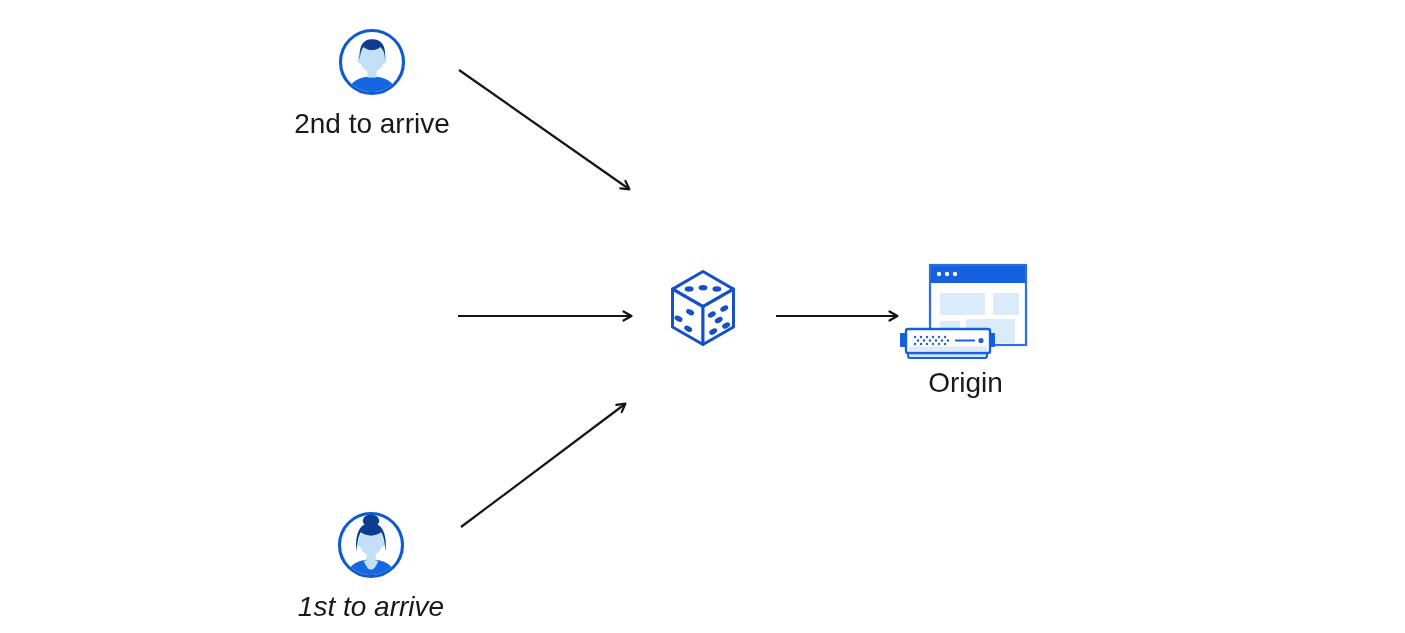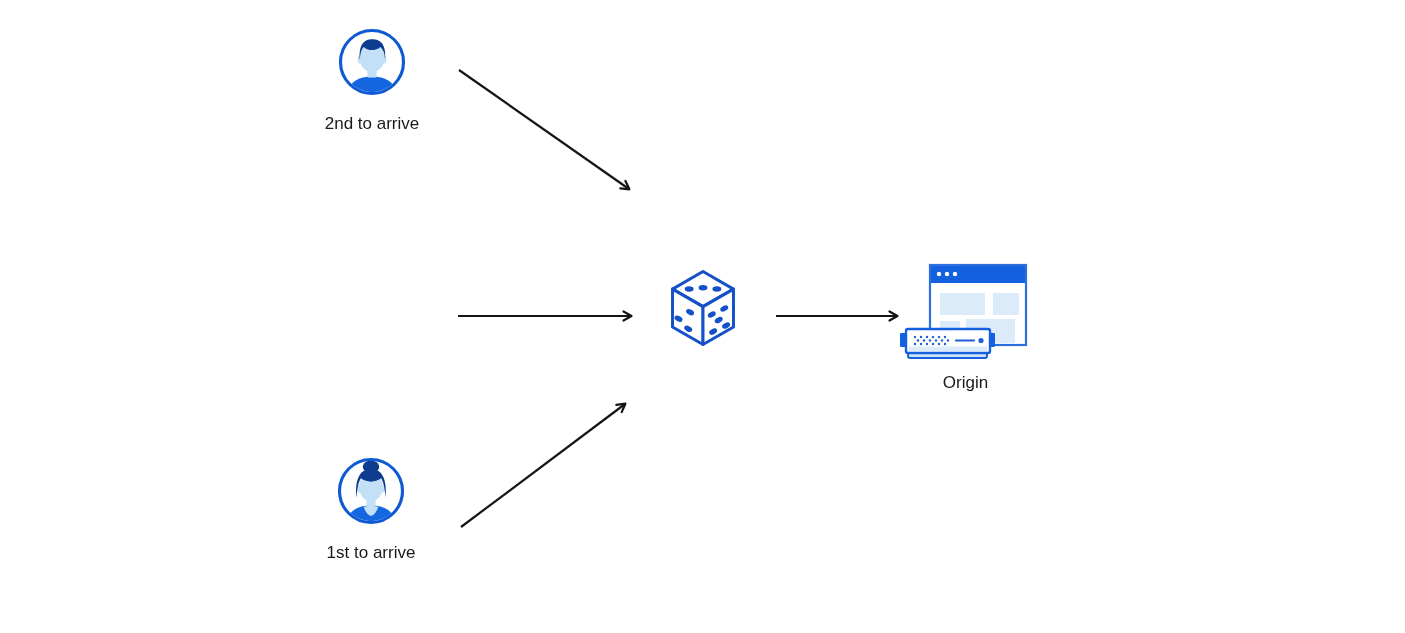--- a/index.html
+++ b/index.html
@@ -16,21 +16,21 @@
     overflow: hidden;
   }
   .node {
     position: absolute;
     display: flex;
     flex-direction: column;
     align-items: center;
   }
   .node-label {
     margin-top: 15px;
-    font-size: 17px;
+    font-size: 28px;
     line-height: 24px;
     color: #17191c;
     text-align: center;
     white-space: nowrap;
   }
   #arrow-layer {
     position: absolute;
     left: 0;
     top: 0;
     width: 1405px;
@@ -72,21 +72,21 @@
         <ellipse cx="23.8" cy="33.5" rx="2.6" ry="4.2" fill="#c3e0f6"></ellipse>
         <ellipse cx="48.2" cy="33.5" rx="2.6" ry="4.2" fill="#c3e0f6"></ellipse>
         <ellipse cx="36" cy="31.5" rx="12.8" ry="15" fill="#c3e0f6"></ellipse>
         <path d="M23.5,34 C22,18 28,12.5 36,12.5 C45,12.5 51,18 49.5,34 C49,26 47.5,23.5 44.5,20.5 C40,25 31,24.5 27.5,20.5 C25,23 24,27 23.5,34 Z" fill="#0e3c8f"></path>
       </g>
     </svg>
     <div class="node-label">2nd to arrive</div>
   </div>
 
 
-  <div class="node" style="left:291px; top:456px; width:160px;">
+  <div class="node" style="left:291px; top:510px; width:160px;font-style:italic;">
     <svg class="icon-svg" width="70" height="70" viewBox="0 0 72 72">
       <defs>
           <clipPath id="clipC">
             <circle cx="36" cy="36" r="31"></circle>
           </clipPath>
         </defs>
       <circle cx="36" cy="36" r="32.4" fill="#ffffff" stroke="#0f5ad2" stroke-width="3.2"></circle>
       <g clip-path="url(#clipC)">
         <ellipse cx="36" cy="11" rx="8.5" ry="6.5" fill="#0e3c8f"></ellipse>
         <rect x="31.5" y="41" width="9" height="13" rx="2" fill="#c3e0f6"></rect>

